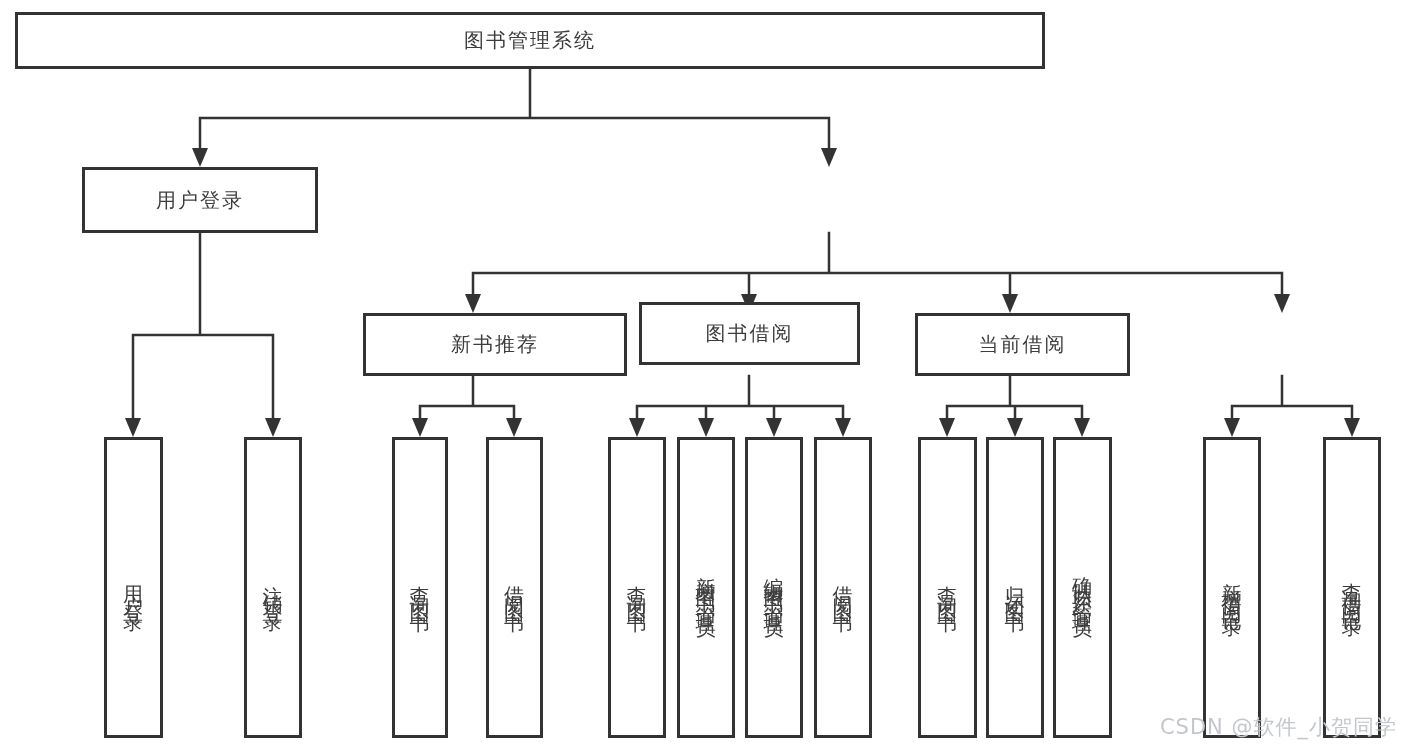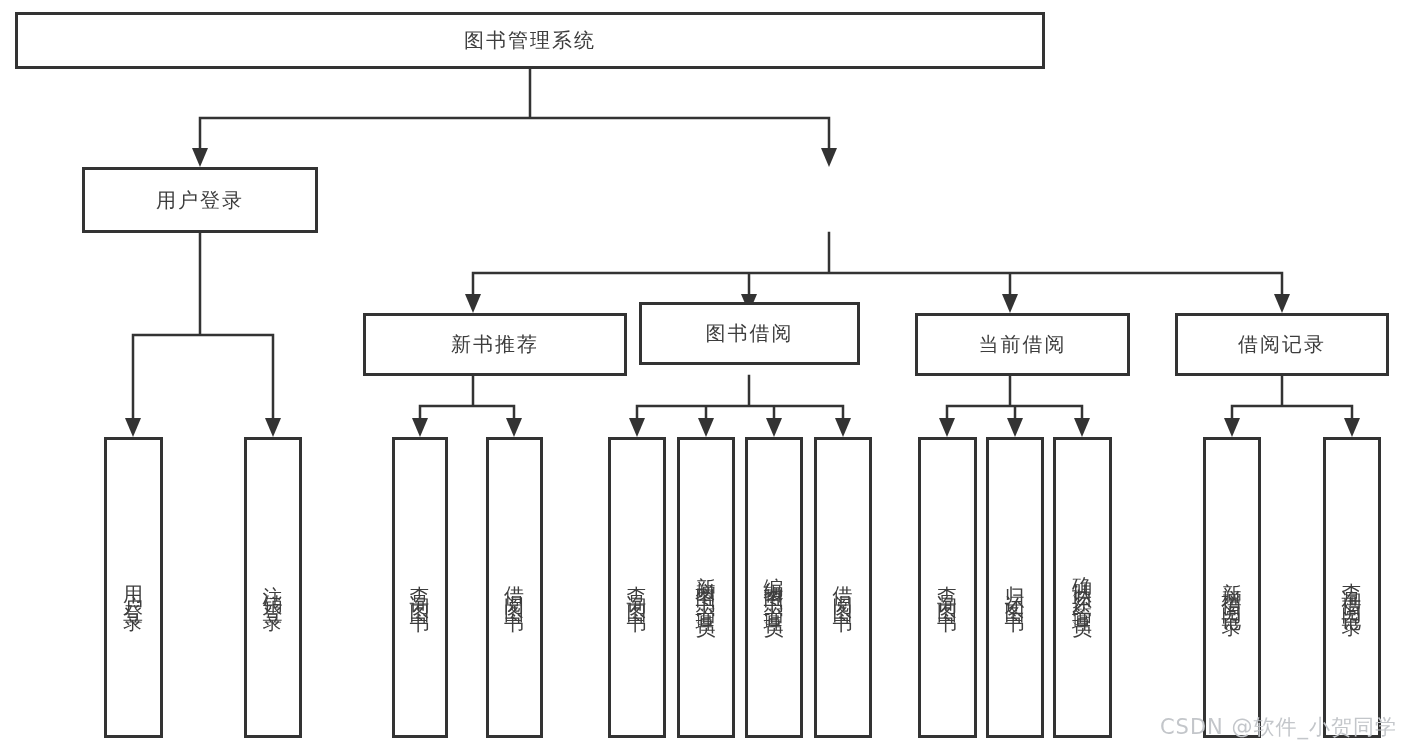--- a/index.html
+++ b/index.html
@@ -87,21 +87,20 @@
     </g>
   </svg>
 
   <div class="box hbox" style="left:15px;top:12px;width:1030px;height:57px;">图书管理系统</div>
 
   <div class="box hbox" style="left:82px;top:167px;width:236px;height:66px;">用户登录</div>
 
   <div class="box hbox" style="left:363px;top:313px;width:264px;height:63px;">新书推荐</div>
   <div class="box hbox" style="left:639px;top:302px;width:221px;height:63px;">图书借阅</div>
   <div class="box hbox" style="left:903px;top:313px;width:215px;height:63px;margin-left:12px;">当前借阅</div>
-  <div class="box hbox" style="left:1175px;top:313px;width:214px;height:63px;">借阅记录</div>
 
   <div class="box vbox" style="left:104px;top:437px;width:59px;height:301px;">用户登录</div>
   <div class="box vbox" style="left:244px;top:437px;width:58px;height:301px;">注销登录</div>
 
   <div class="box vbox" style="left:392px;top:437px;width:56px;height:301px;">查询图书</div>
   <div class="box vbox" style="left:486px;top:437px;width:57px;height:301px;">借阅图书</div>
 
   <div class="box vbox" style="left:608px;top:437px;width:58px;height:301px;">查询图书</div>
   <div class="box vbox" style="left:677px;top:437px;width:58px;height:301px;letter-spacing:6px;">新增图书（管理员）</div>
   <div class="box vbox" style="left:745px;top:437px;width:58px;height:301px;letter-spacing:6px;">编辑图书（管理员）</div>

